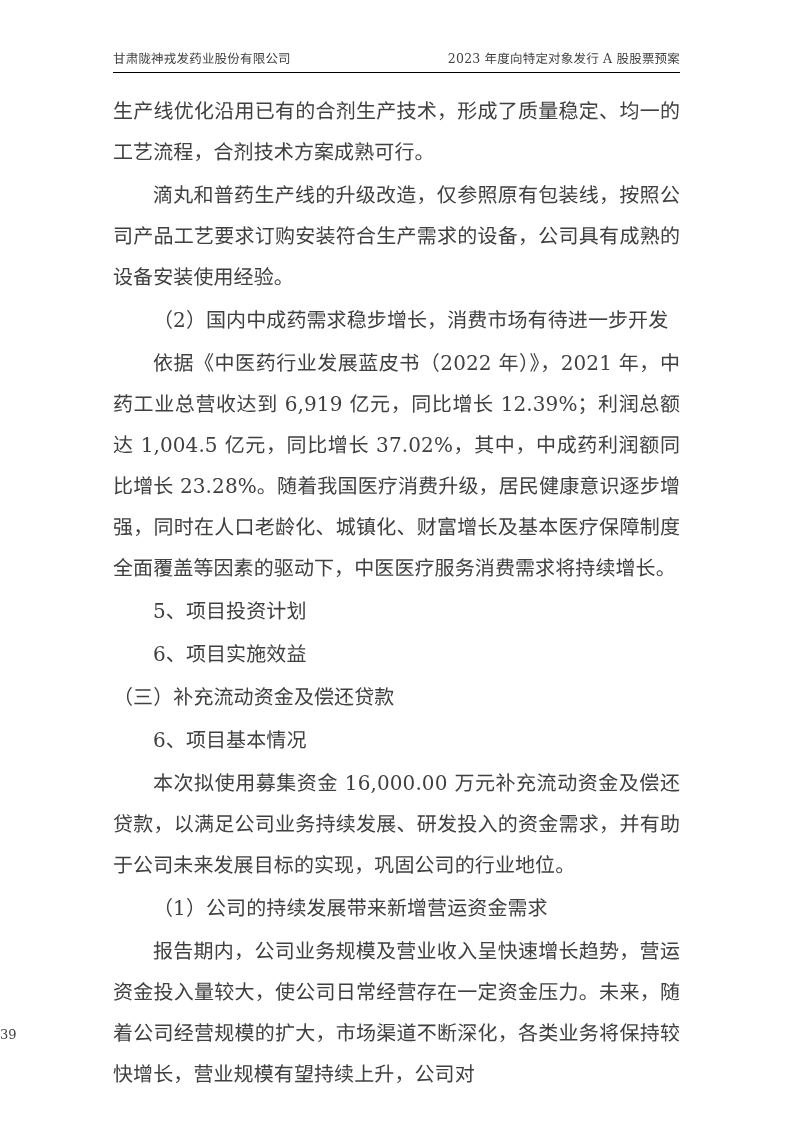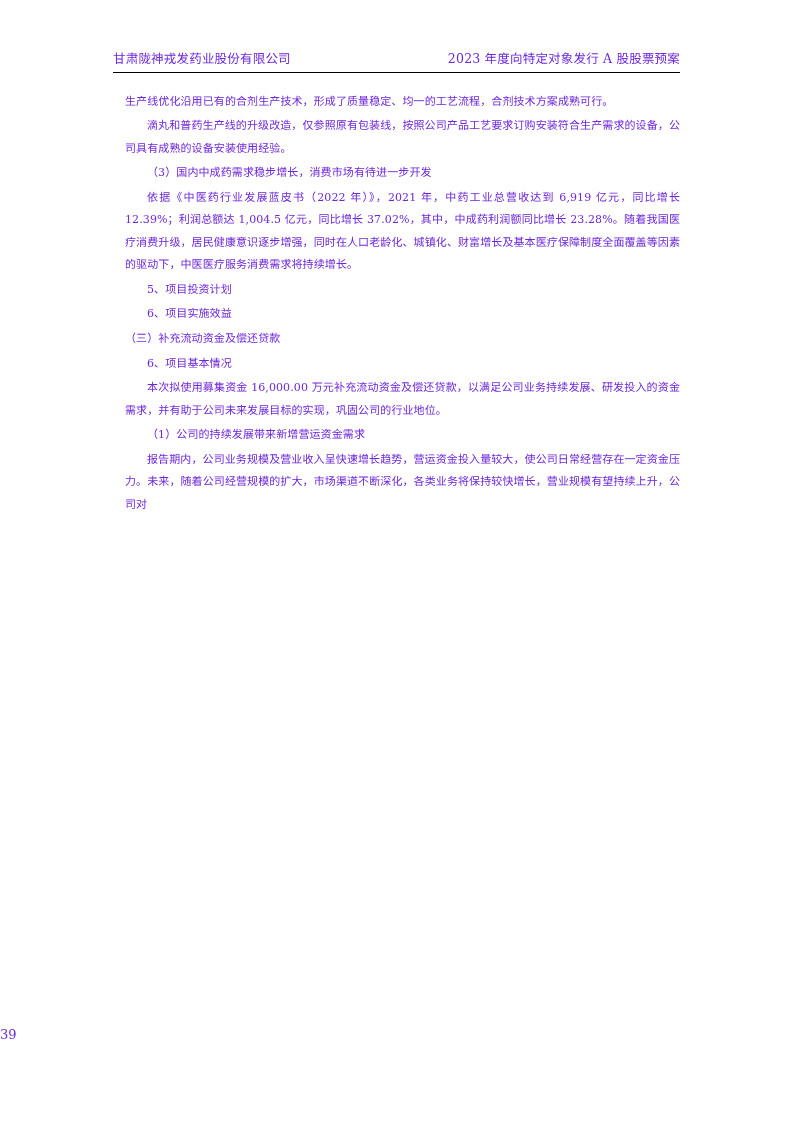--- a/index.html
+++ b/index.html
@@ -8,21 +8,21 @@
     background: #d9d9d9;
   }
   .page {
     position: relative;
     width: 793px;
     height: 1122px;
     margin: 0 auto;
     background: #ffffff;
     box-sizing: border-box;
     font-family: "DejaVu Serif", "Liberation Serif", serif;
-    color: #6d28d9;
+    color: #404040;
     overflow: hidden;
   }
   .content {
     position: absolute;
     left: 113px;
     right: 113px;
     top: 50px;
   }
   .header-row {
     display: flex;
@@ -31,22 +31,22 @@
     font-size: 12.5px;
     line-height: 1.4;
     padding-bottom: 4px;
     letter-spacing: 0.2px;
   }
   .header-rule {
     border-bottom: 1px solid #000;
     margin-bottom: 18px;
   }
   p {
-    margin: 0 0 2px 12px;
-    font-size: 11px;
+    margin: 0 0 2px 0;
+    font-size: 20px;
     line-height: 2.05;
     text-align: justify;
     text-justify: inter-ideograph;
     letter-spacing: 0.1px;
   }
   p.indent {
     text-indent: 2em;
   }
   p.bold {
     font-weight: normal;
@@ -74,21 +74,21 @@
     <div class="header-row">
       <span>甘肃陇神戎发药业股份有限公司</span>
       <span>2023 年度向特定对象发行 A 股股票预案</span>
     </div>
     <div class="header-rule"></div>
 
     <p class="tight">生产线优化沿用已有的合剂生产技术，形成了质量稳定、均一的工艺流程，合剂技术方案成熟可行。</p>
 
     <p class="indent">滴丸和普药生产线的升级改造，仅参照原有包装线，按照公司产品工艺要求订购安装符合生产需求的设备，公司具有成熟的设备安装使用经验。</p>
 
-    <p class="indent">（3）国内中成药需求稳步增长，消费市场有待进一步开发</p>
+    <p class="indent">（2）国内中成药需求稳步增长，消费市场有待进一步开发</p>
 
     <p class="indent">依据《中医药行业发展蓝皮书（2022 年）》，2021 年，中药工业总营收达到 6,919 亿元，同比增长 12.39%；利润总额达 1,004.5 亿元，同比增长 37.02%，其中，中成药利润额同比增长 23.28%。随着我国医疗消费升级，居民健康意识逐步增强，同时在人口老龄化、城镇化、财富增长及基本医疗保障制度全面覆盖等因素的驱动下，中医医疗服务消费需求将持续增长。</p>
 
     <p class="indent bold">5、项目投资计划</p>
 
 
     <p class="indent bold">6、项目实施效益</p>
 
 
     <p class="bold">（三）补充流动资金及偿还贷款</p>

